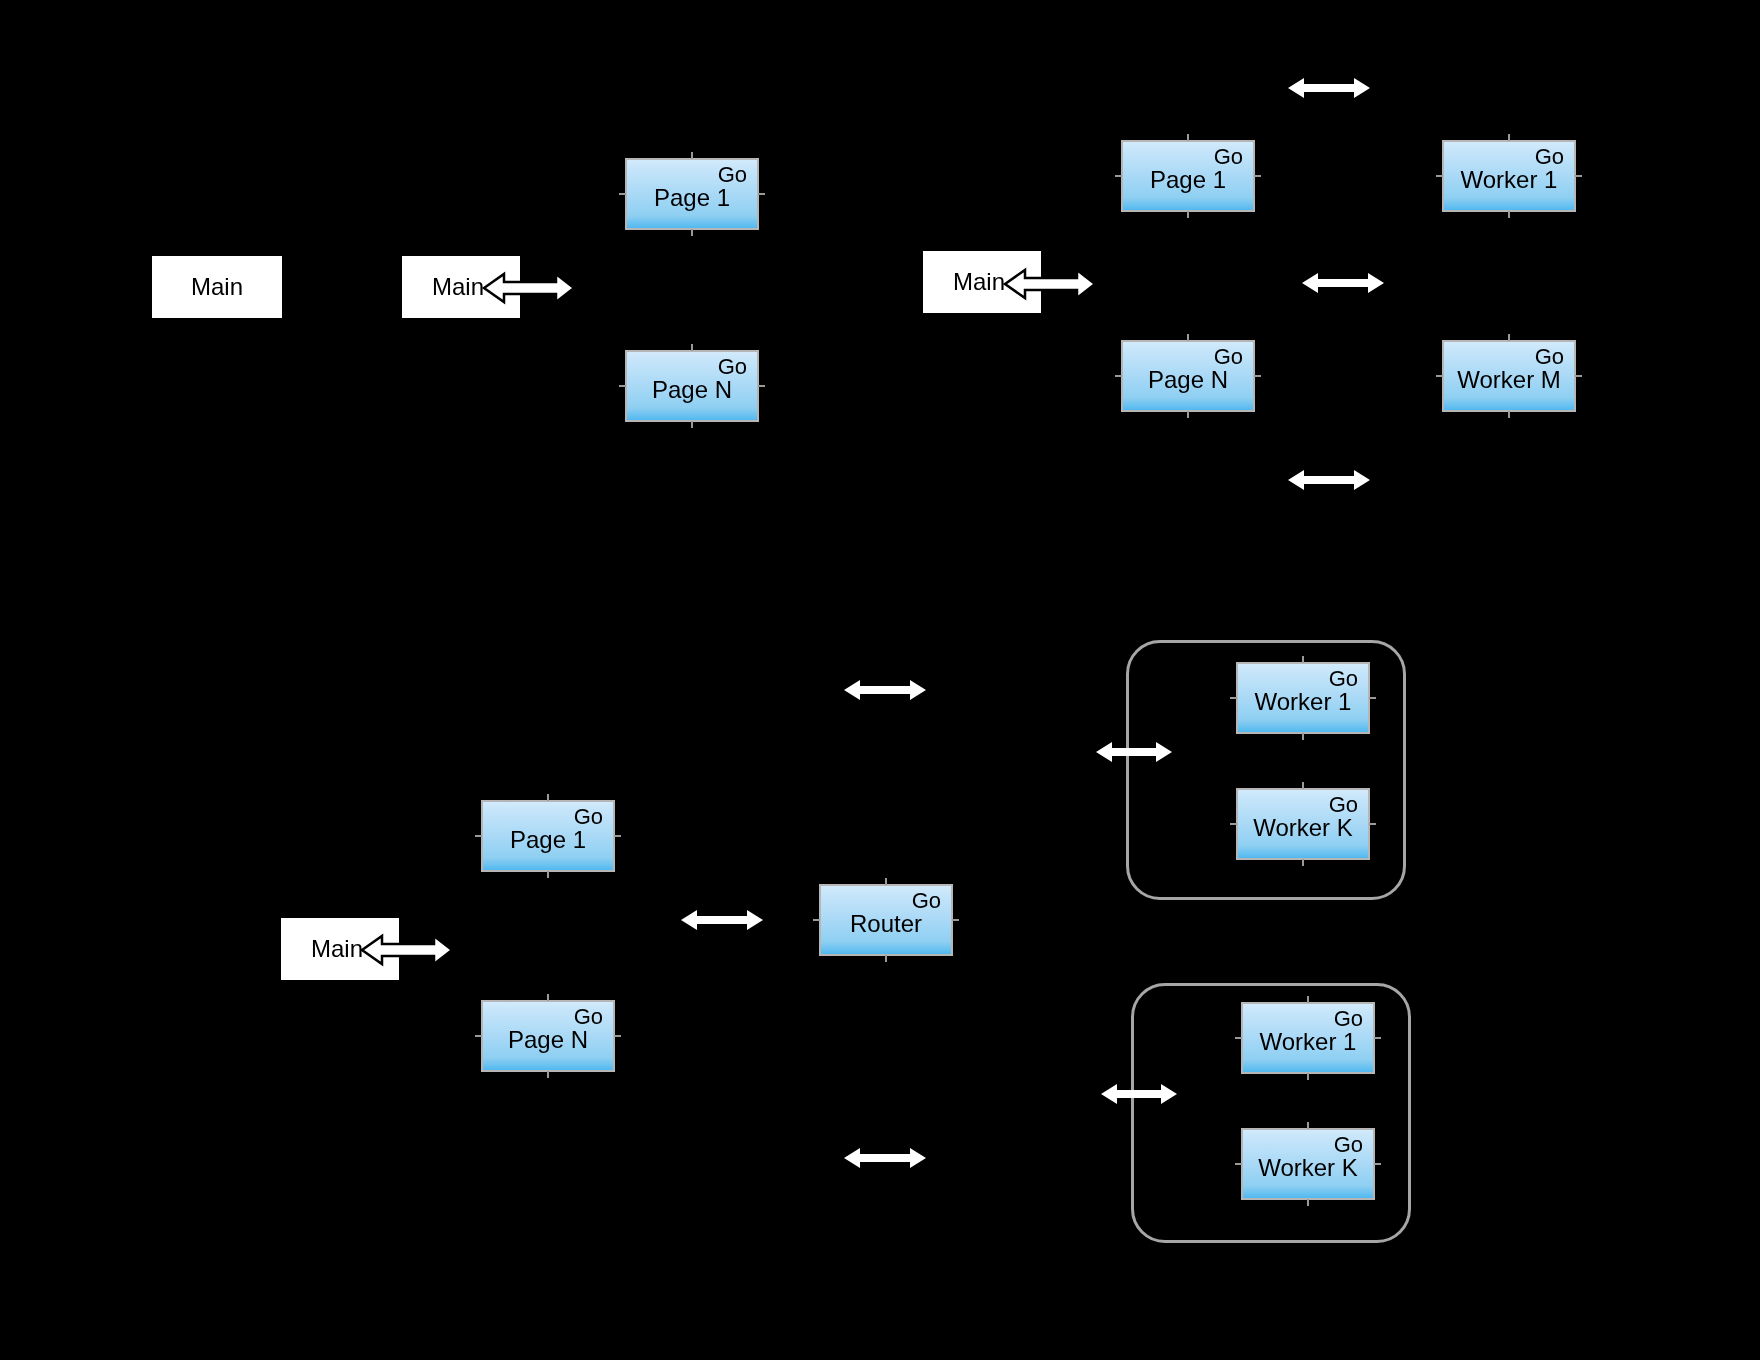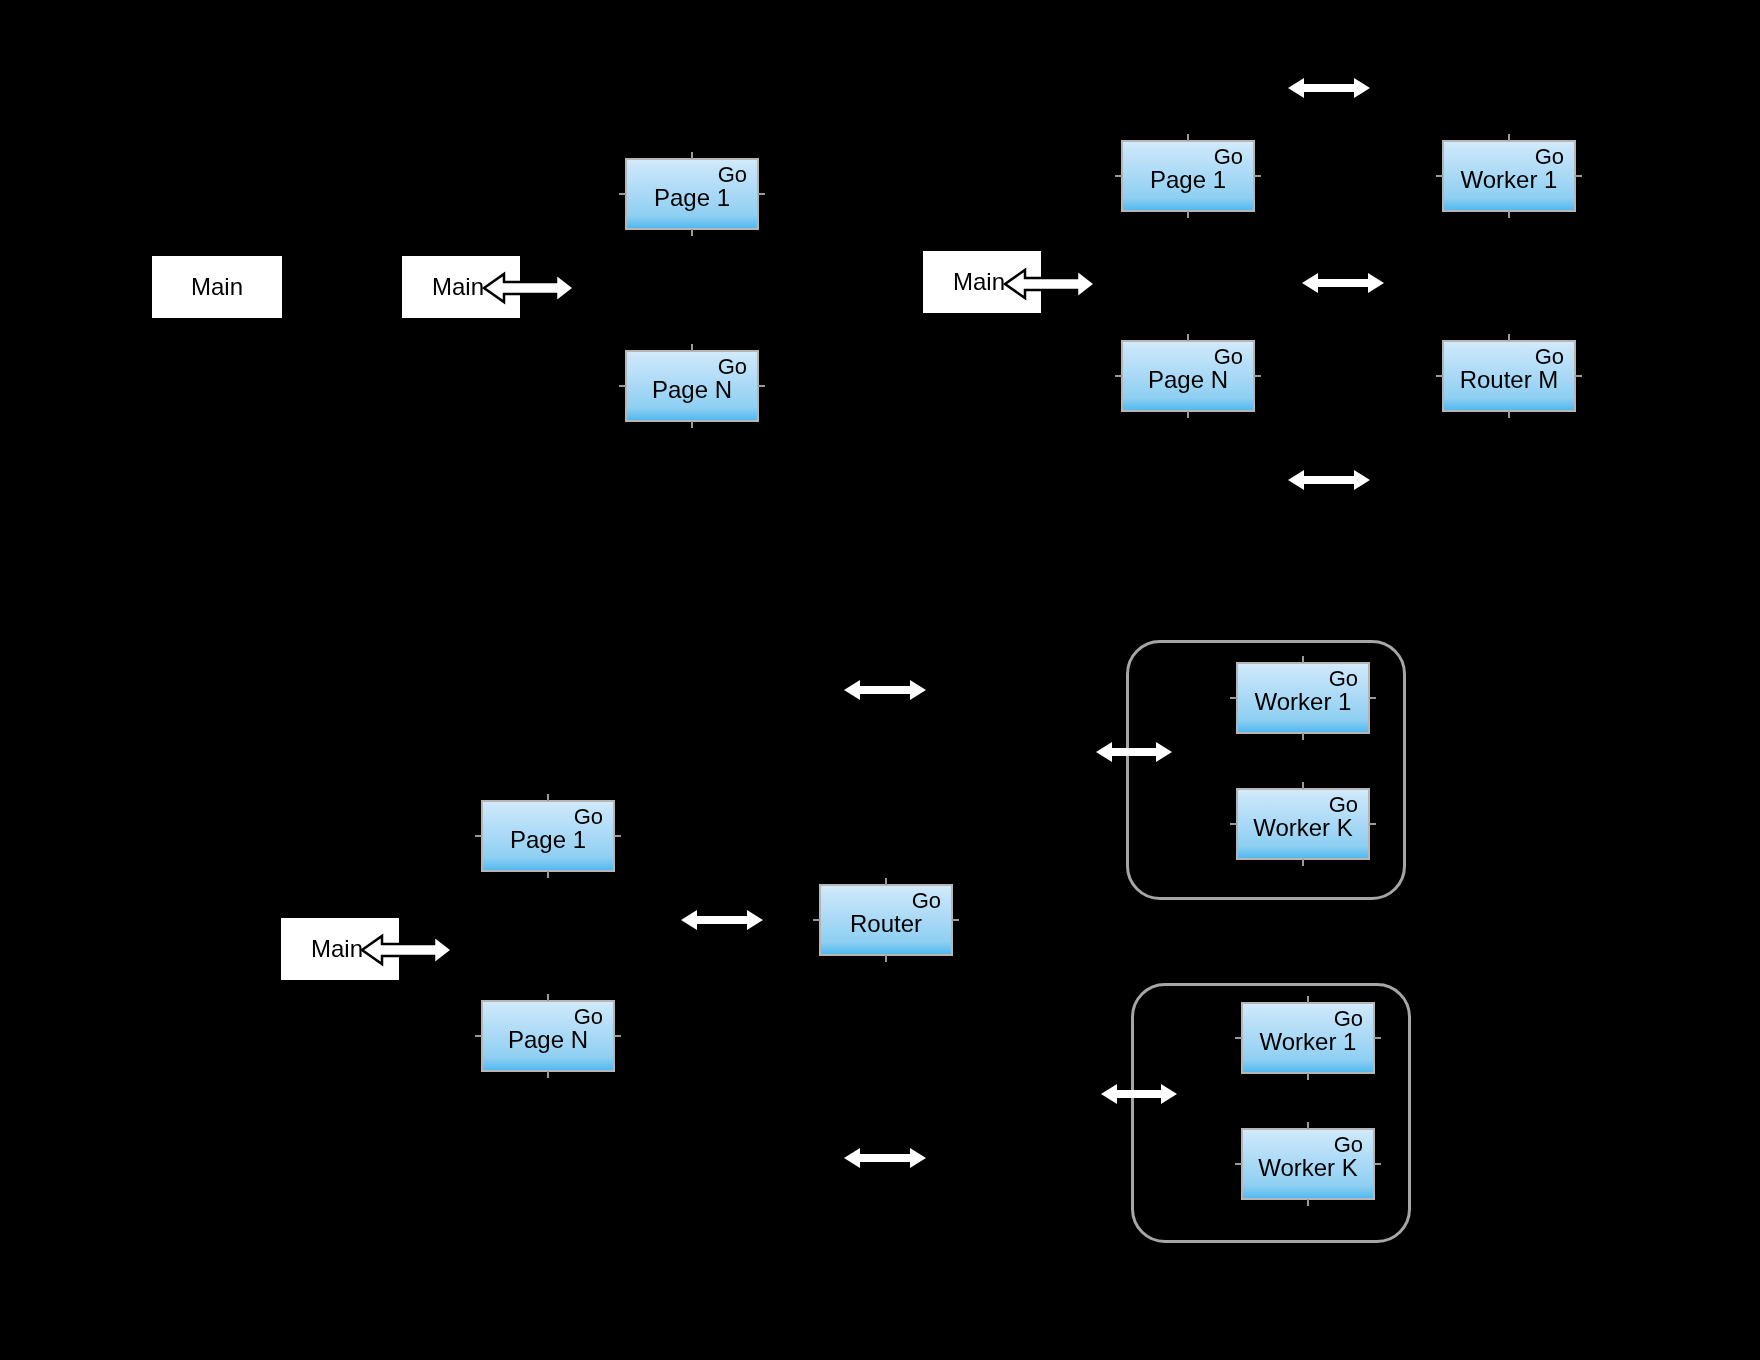--- a/index.html
+++ b/index.html
@@ -155,21 +155,21 @@
       <span class="go-tag">Go</span>
       <span class="go-name">Worker 1</span>
     </div>
 
     <div class="go-box" style="left:1442px;top:340px;width:134px;height:72px;">
       <span class="nub l"></span>
       <span class="nub r"></span>
       <span class="nub t"></span>
       <span class="nub b"></span>
       <span class="go-tag">Go</span>
-      <span class="go-name">Router M</span>
+      <span class="go-name">Worker M</span>
     </div>
 
     <div class="node main-box left-label" style="left:281px;top:918px;width:118px;height:62px;padding-left:30px;">
       <span class="main-label">Main</span>
     </div>
 
     <div class="go-box" style="left:481px;top:800px;width:134px;height:72px;">
       <span class="nub l"></span>
       <span class="nub r"></span>
       <span class="nub t"></span>

